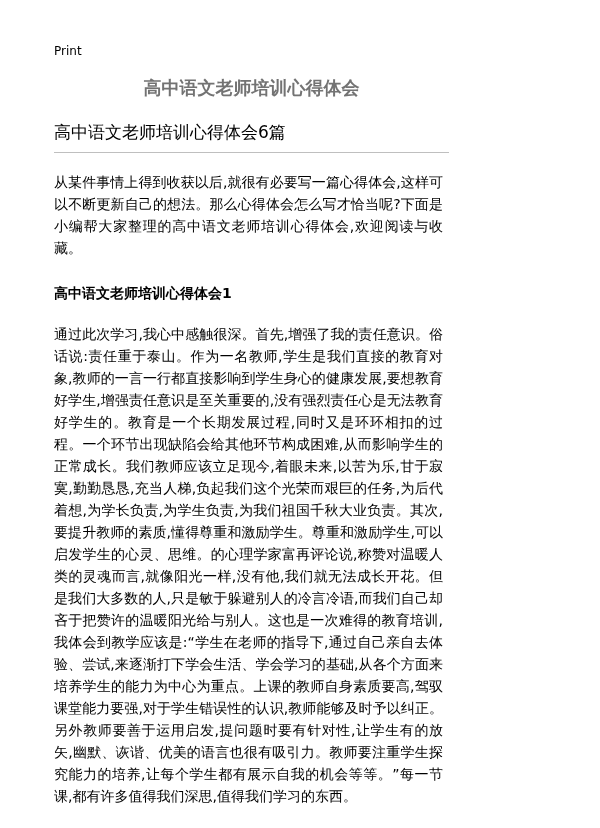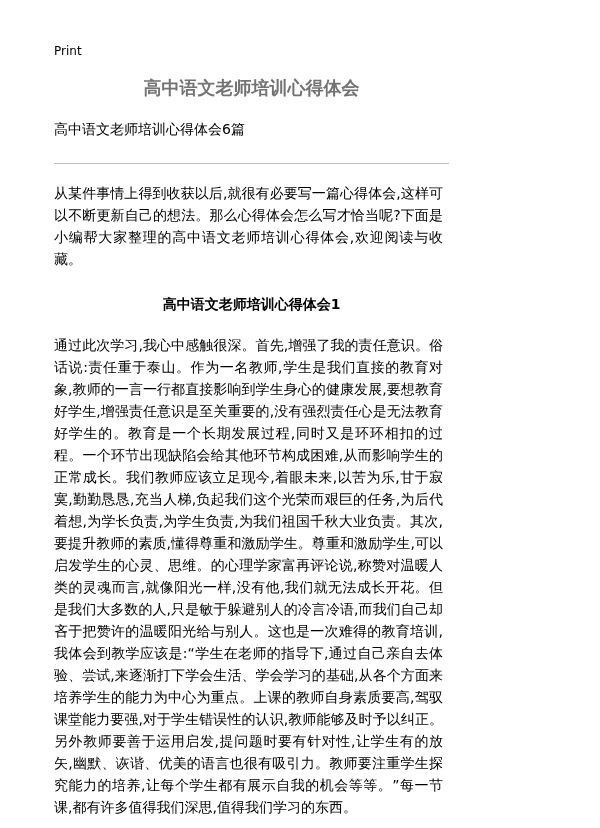--- a/index.html
+++ b/index.html
@@ -30,38 +30,37 @@
   }
   .title {
     font-size: 18px;
     line-height: 1.3;
     font-weight: bold;
     color: #737373;
     text-align: center;
     margin: 0 0 22px 0;
   }
   .subtitle {
-    font-size: 14px;
+    font-size: 17px;
     color: #000000;
-    padding-bottom: 24px;
+    padding-bottom: 8px;
     border-bottom: 1px solid #bfbfbf;
     margin-bottom: 18px;
   }
   .body-text {
     font-size: 14px;
     line-height: 22px;
     text-align: justify;
     margin: 0 6px 22px 0;
     word-break: break-all;
   }
   .section-heading {
     font-size: 14px;
     font-weight: bold;
     margin: 26px 0 20px 0;
-    text-align: center;
   }
 </style>
 </head>
 <body>
 
 <div class="page">
 
   <div class="print-label">Print</div>
 
   <h1 class="title">高中语文老师培训心得体会</h1>

